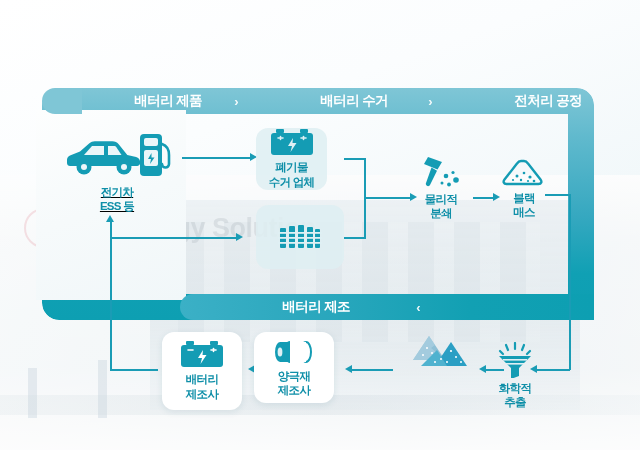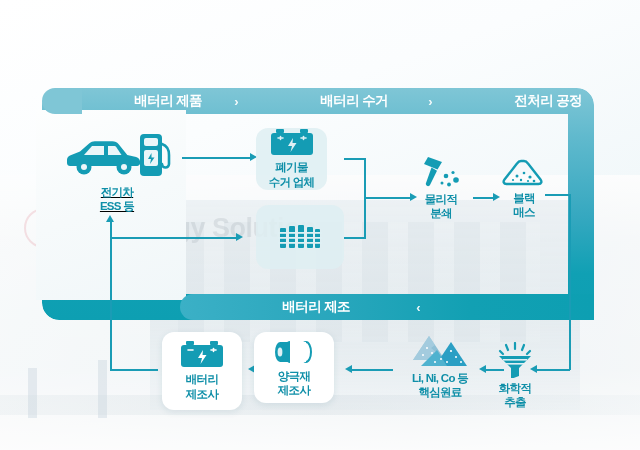--- a/index.html
+++ b/index.html
@@ -372,22 +372,20 @@
           <circle cx="16" cy="21" r="1"></circle>
             <circle cx="34" cy="25" r="1"></circle>
           <circle cx="44" cy="17" r="1.1"></circle>
             <circle cx="49" cy="23" r="1"></circle>
           <circle cx="40" cy="28" r="1"></circle>
             <circle cx="54" cy="28" r="1"></circle>
           <circle cx="28" cy="28" r="1"></circle>
         </g>
       </svg>
     </span>
-    <span class="lbl">Li,  Ni, Co 등
-핵심원료</span>
   </div>
 
   <div class="card card-white" style="left:254px; top:332px; width:80px; height:71px;">
     <span>
       <svg width="44" height="28" viewBox="0 0 44 28">
         <path d="M8 4h26v20H8z" fill="#149CB4"></path>
         <ellipse cx="8" cy="14" rx="5" ry="10" fill="#149CB4"></ellipse>
         <ellipse cx="34" cy="14" rx="5" ry="10" fill="#ffffff" stroke="#149CB4" stroke-width="2"></ellipse>
         <rect x="18" y="4" width="16" height="20" fill="#ffffff"></rect>
         <path d="M18 4a5 10 0 0 0 0 20" fill="none" stroke="#149CB4" stroke-width="2"></path>

